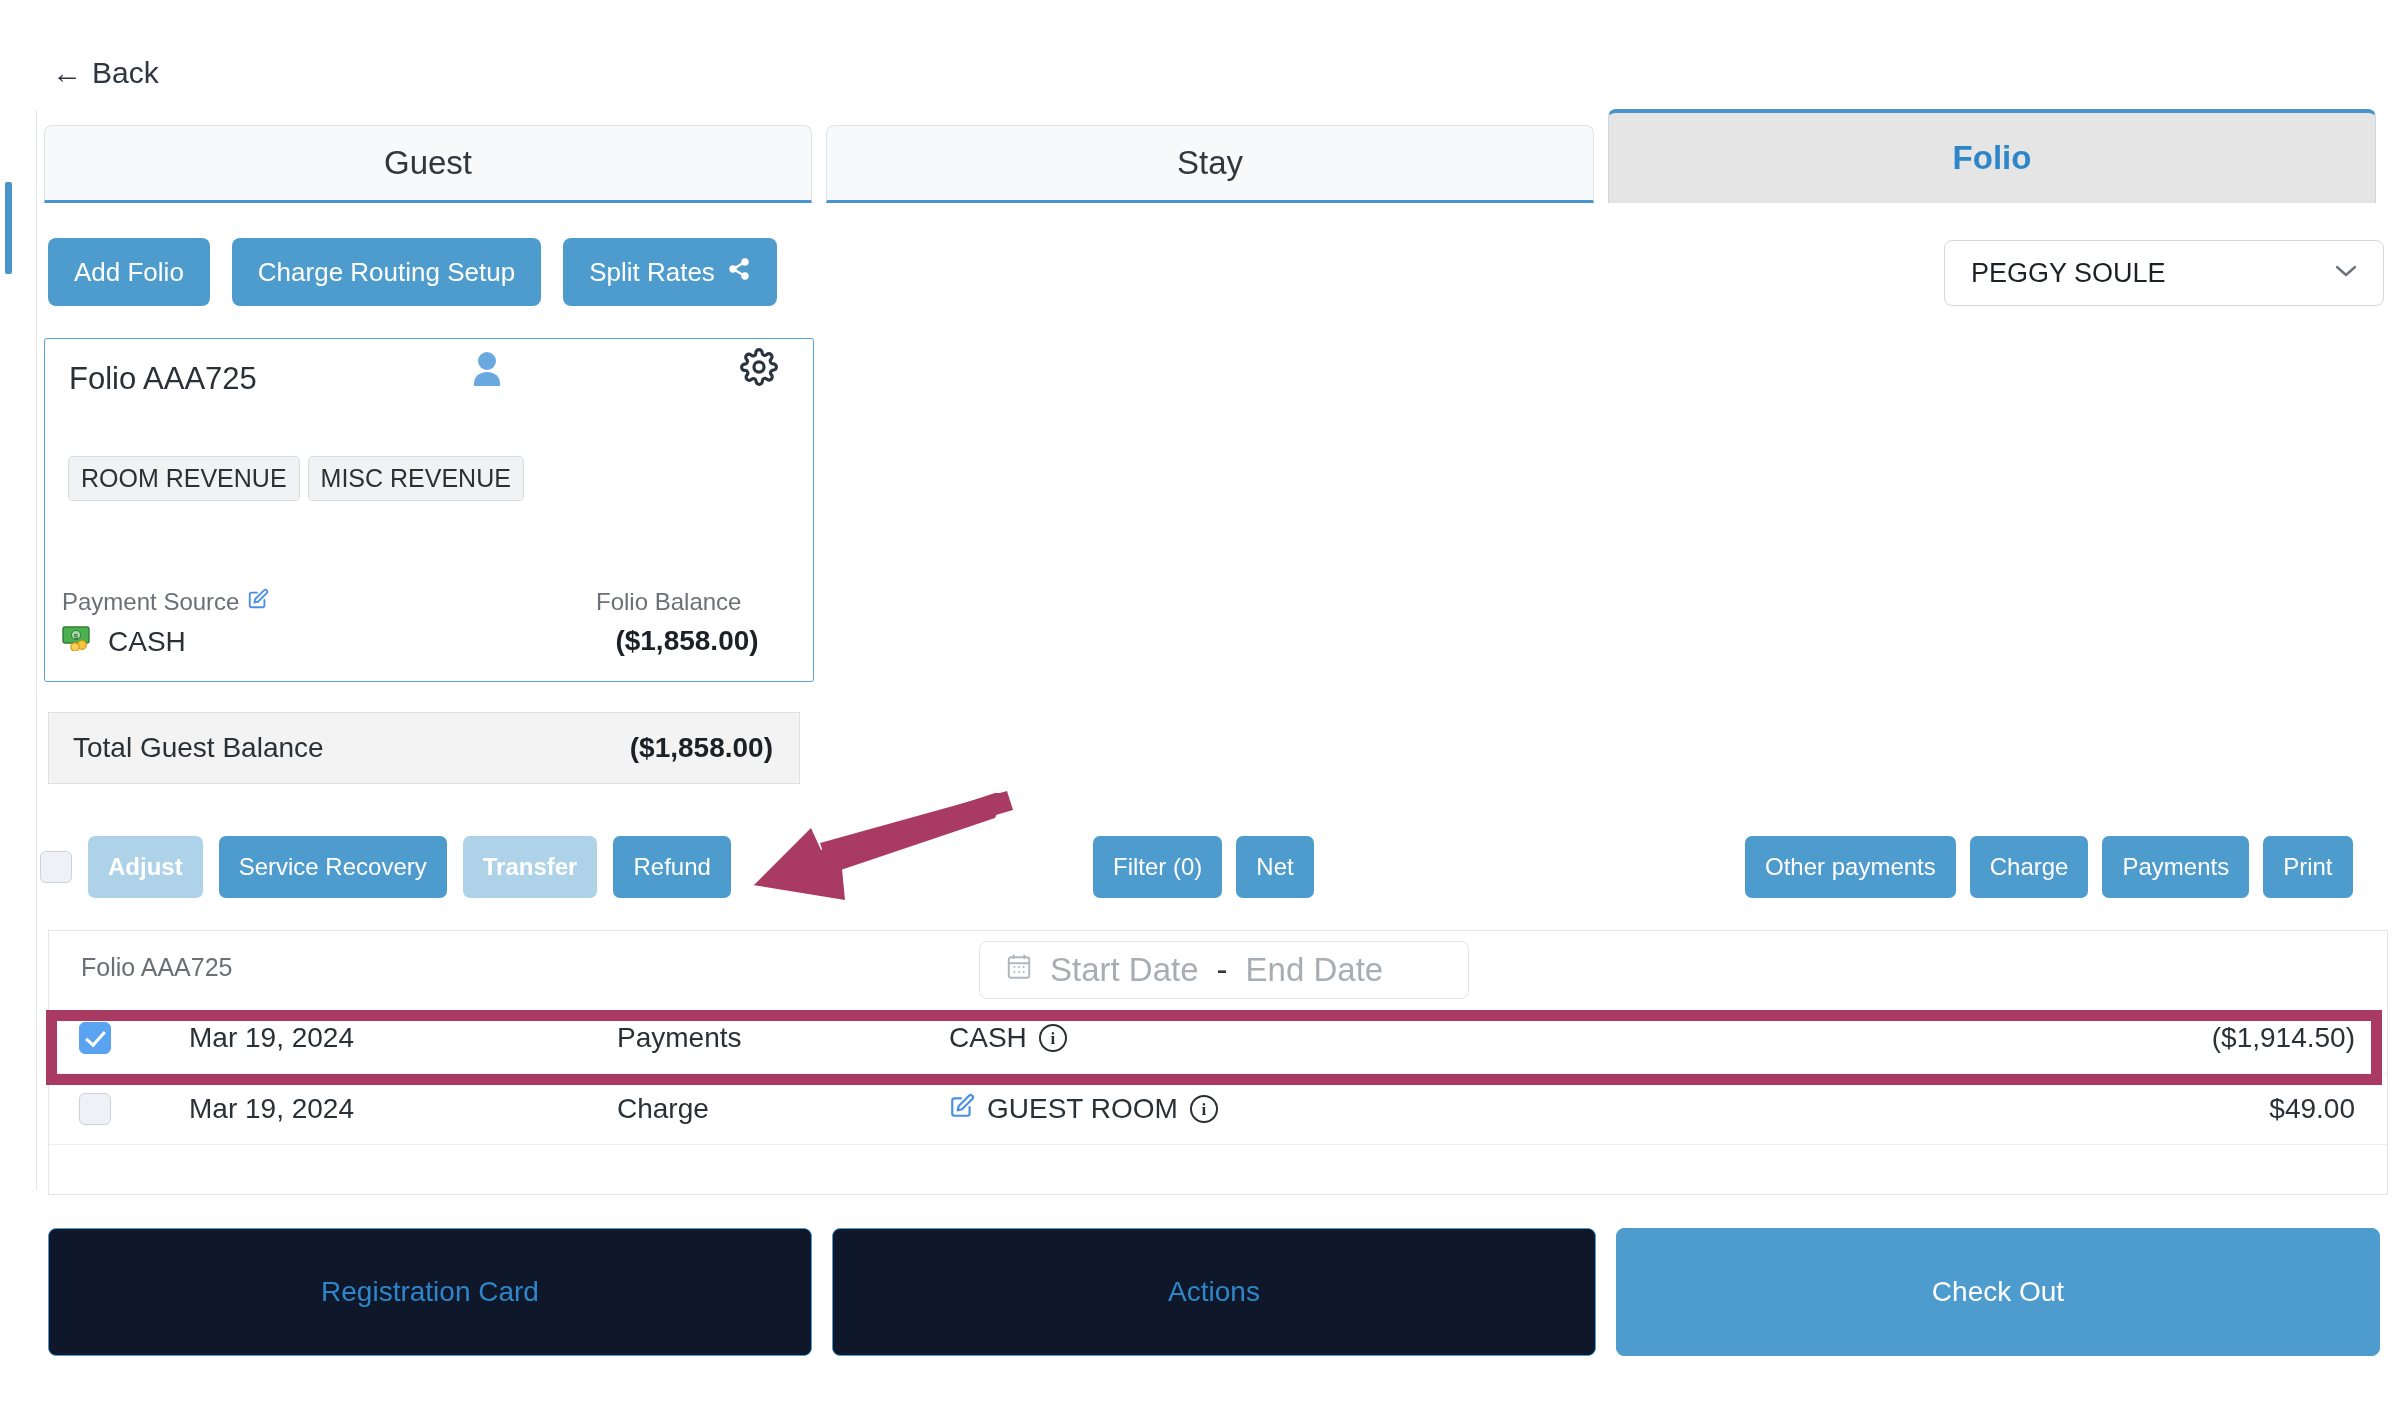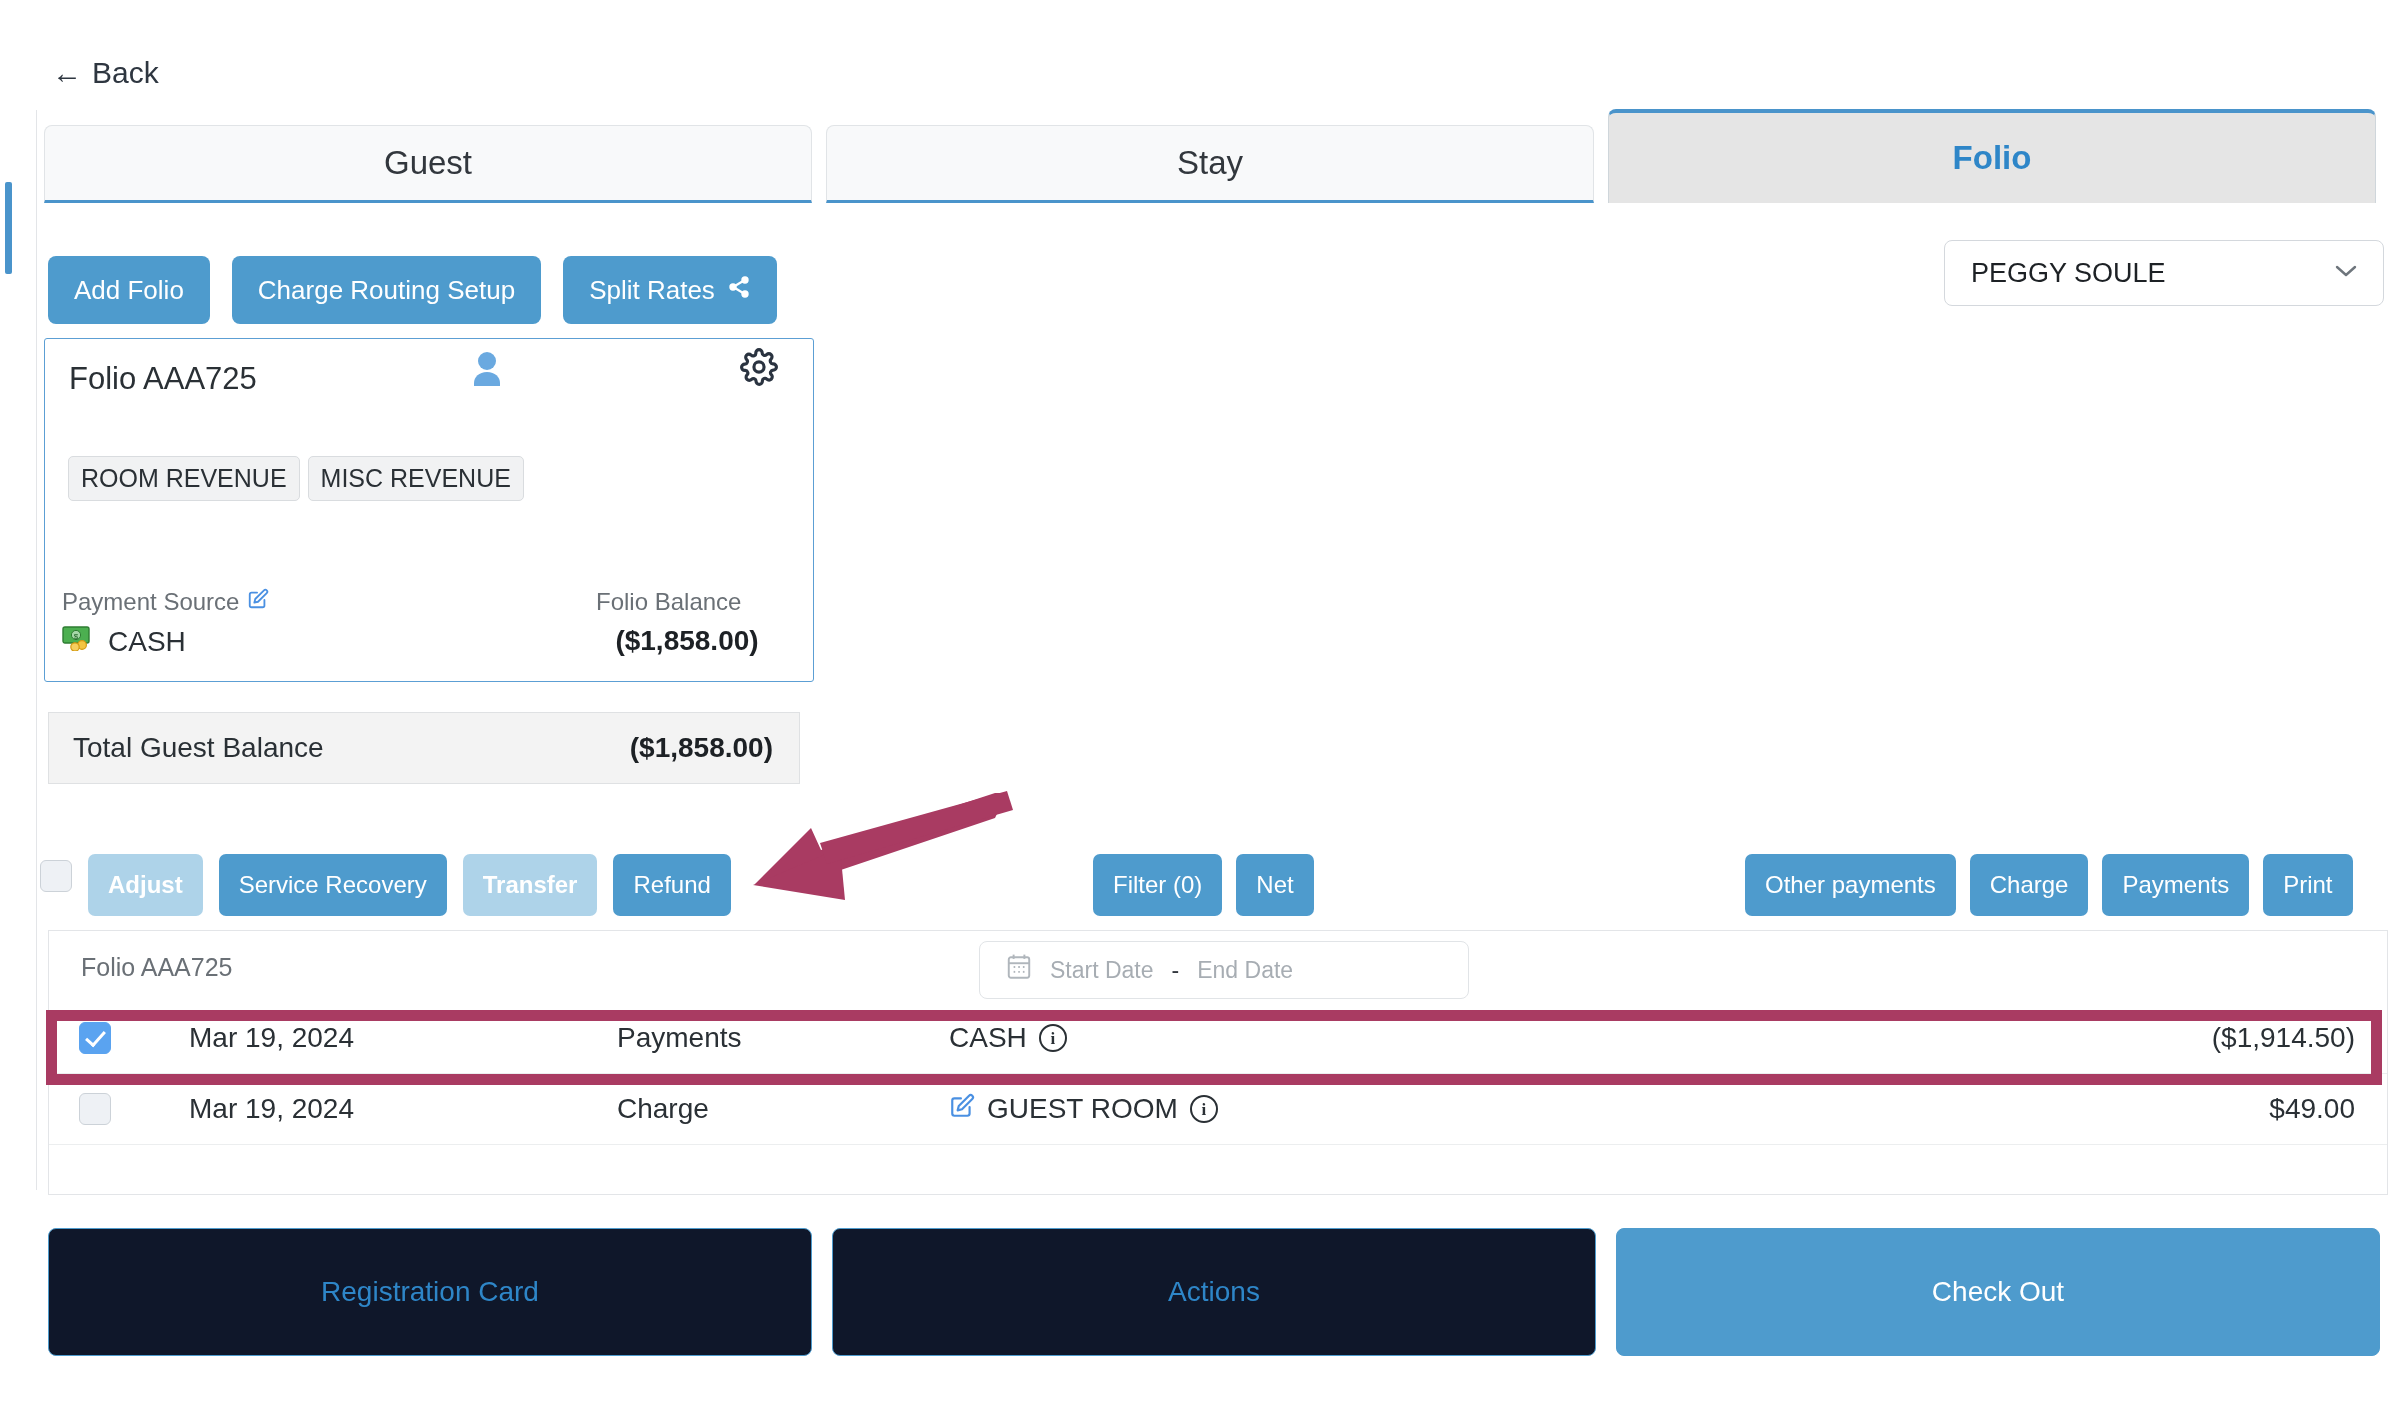--- a/index.html
+++ b/index.html
@@ -93,21 +93,20 @@
     background: #4e9bcd;
     color: #ffffff;
     border: none;
     border-radius: 8px;
     font-family: "Liberation Sans", sans-serif;
     cursor: pointer;
     display: inline-flex;
     align-items: center;
     justify-content: center;
     box-sizing: border-box;
-    margin-top: 18px;
   }
   .btn.disabled { background: #aed3e9; font-weight: bold; }
 
   .action-row {
     position: absolute;
     left: 48px;
     top: 238px;
     display: flex;
     gap: 22px;
   }
@@ -337,21 +336,21 @@
     top: 10px;
     width: 490px;
     height: 58px;
     border: 1px solid #e1e4e7;
     border-radius: 8px;
     display: flex;
     align-items: center;
     gap: 18px;
     padding: 0 26px;
     box-sizing: border-box;
-    font-size: 23px;
+    font-size: 33px;
     color: #a7adb3;
     cursor: pointer;
   }
   .cal-icon { color: #b0b6bc; font-size: 26px; }
   .dash { color: #32373d; }
 
   .trow {
     height: 70px;
     display: flex;
     align-items: center;

